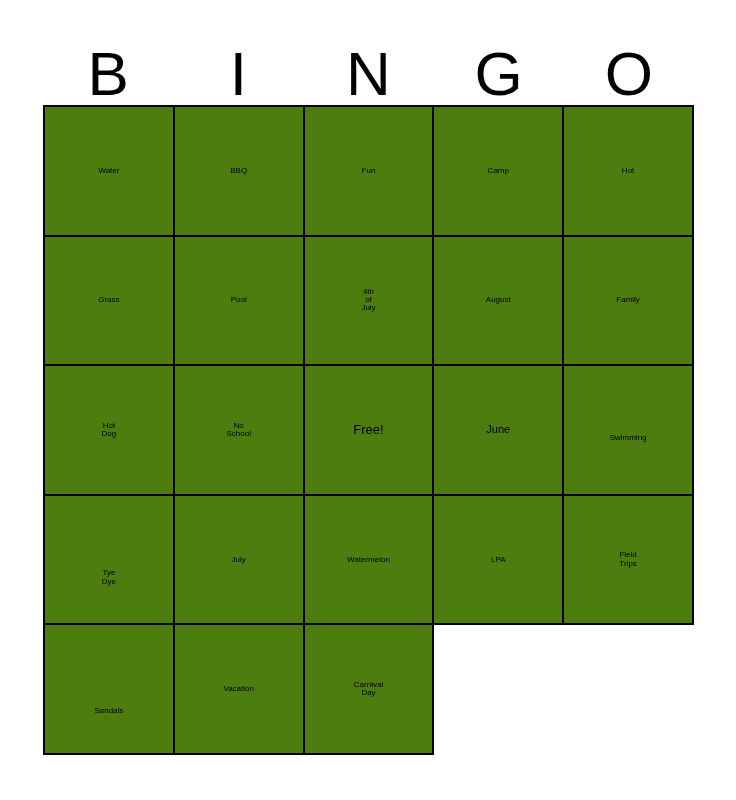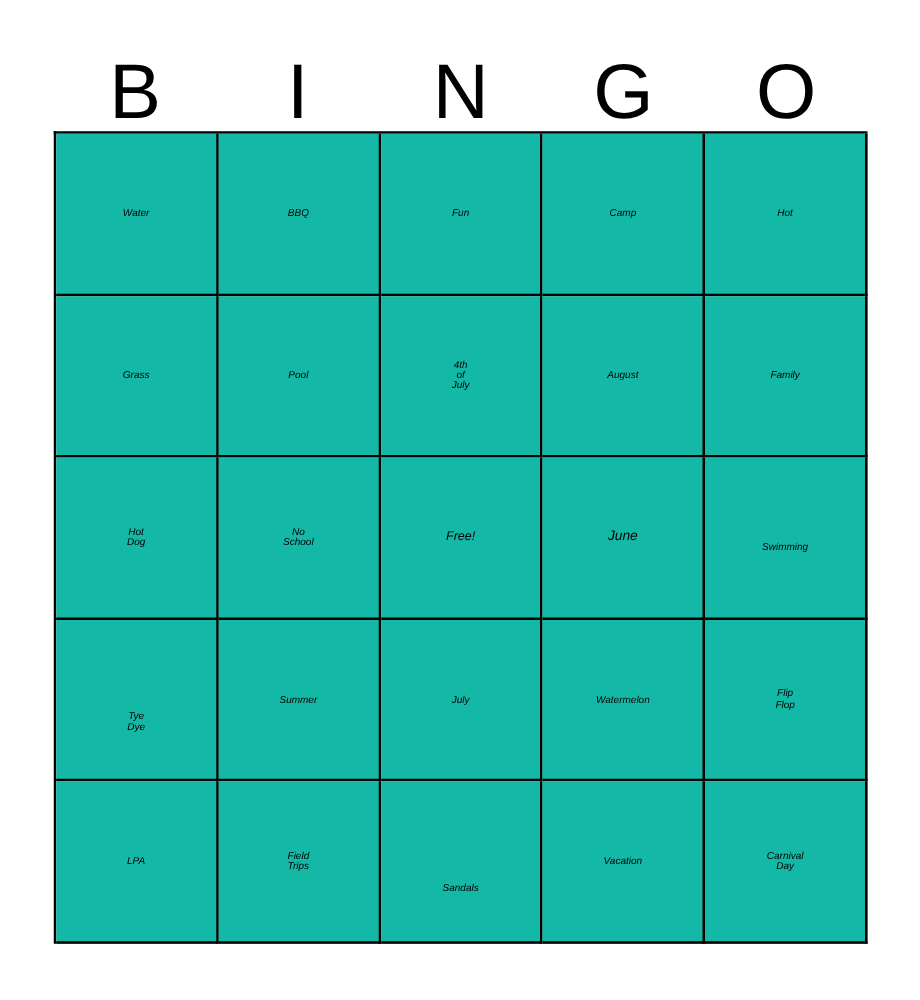--- a/index.html
+++ b/index.html
@@ -61,22 +61,21 @@
   .bingo-cell {
     box-sizing: border-box;
     border-right: 2px solid #000000;
     border-bottom: 2px solid #000000;
     display: flex;
     align-items: center;
     justify-content: center;
     text-align: center;
     padding: 2px 3px;
     overflow: hidden;
-    background: #14b8a6;
-    font-style: italic;
+    background: #4d7c0f;
   }
 
   .cell-text {
     display: block;
     width: 100%;
     text-align: center;
     color: #000000;
     font-weight: 400;
     white-space: pre-line;
     line-height: 1.02;
@@ -138,44 +137,37 @@
       </div>
       <div class="bingo-cell">
         <span class="cell-text fs-lg" style="font-size: 8px;">Hot
 Dog</span>
       </div>
       <div class="bingo-cell">
         <span class="cell-text fs-sm" style="font-size: 8px;">No
 School</span>
       </div>
       <div class="bingo-cell">
-        <span class="cell-text fs-lg" style="font-size: 10px;">Free!</span>
+        <span class="cell-text fs-lg" style="font-size: 13px;">Free!</span>
       </div>
       <div class="bingo-cell">
         <span class="cell-text fs-lg" style="font-size: 11px;">June</span>
       </div>
       <div class="bingo-cell">
         <span class="cell-text fs-xxs" style="font-size: 8px; margin-top: 17px;">Swimming</span>
       </div>
       <div class="bingo-cell">
         <span class="cell-text fs-lg" style="font-size: 8px; margin-top: 36px;">Tye
 Dye</span>
       </div>
       <div class="bingo-cell">
-        <span class="cell-text fs-xs" style="font-size: 8px;">Summer</span>
-      </div>
-      <div class="bingo-cell">
         <span class="cell-text fs-lg" style="font-size: 8px;">July</span>
       </div>
       <div class="bingo-cell">
         <span class="cell-text fs-xxs" style="font-size: 8px;">Watermelon</span>
-      </div>
-      <div class="bingo-cell">
-        <span class="cell-text fs-lg" style="font-size: 8px;">Flip
-Flop</span>
       </div>
       <div class="bingo-cell">
         <span class="cell-text fs-xl" style="font-size: 8px;">LPA</span>
       </div>
       <div class="bingo-cell">
         <span class="cell-text fs-lg" style="font-size: 8px;">Field
 Trips</span>
       </div>
       <div class="bingo-cell">
         <span class="cell-text fs-sm" style="font-size: 8px; margin-top: 43px;">Sandals</span>

